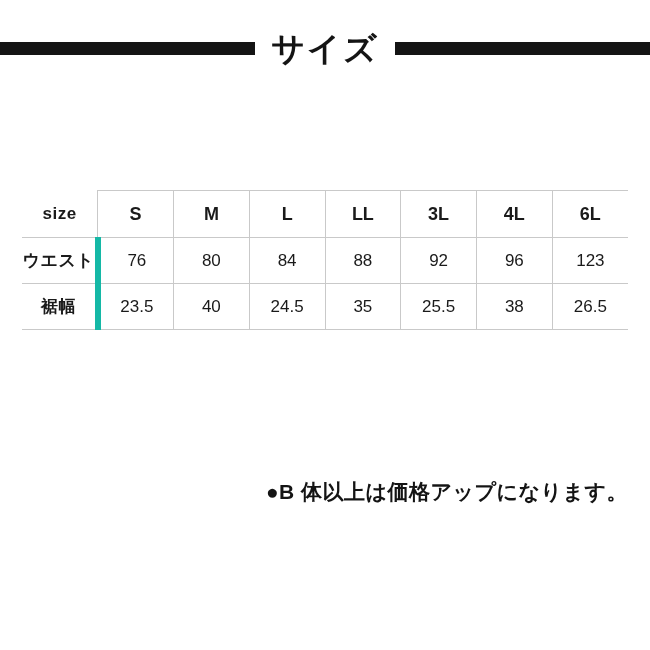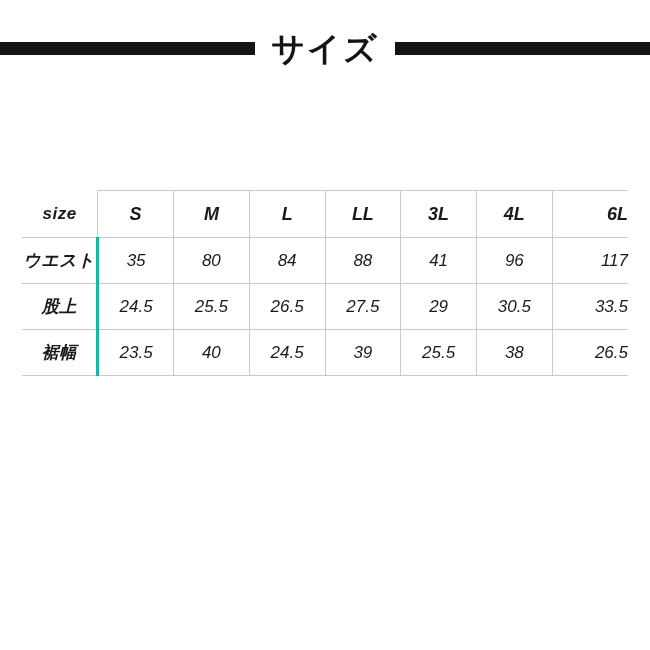--- a/index.html
+++ b/index.html
@@ -61,50 +61,48 @@
   }
   table.size-table td {
     height: 45px;
     text-align: center;
     vertical-align: middle;
     font-size: 17px;
     color: #1a1a1a;
     border-left: 1px solid #c9c9c9;
     border-bottom: 1px solid #c9c9c9;
     padding: 0;
-    font-style: italic;
   }
   table.size-table tr:first-child td {
     border-top: 1px solid #c9c9c9;
     font-weight: bold;
     font-size: 18px;
     height: 46px;
   }
   table.size-table tr td:first-child {
     border-left: none;
     font-weight: bold;
     font-size: 17px;
     letter-spacing: 0.5px;
   }
   table.size-table tr td:last-child {
     border-right: none;
-    text-align: right;
   }
   table.size-table tr:last-child td {
     border-bottom: 1px solid #c9c9c9;
   }
   table.size-table tr:first-child td:first-child {
     border-top: none;
   }
   table.size-table tr td.rowhead {
     border-left: none;
   }
   
   table.size-table tr td.rowhead {
-    border-right: 3px solid #14b8a6;
+    border-right: 6px solid #14b8a6;
   }
   table.size-table tr td.colhead-first {
     border-right: 1px solid #c9c9c9;
     border-top: none;
     border-bottom: 1px solid #c9c9c9;
   }
 
   
   .note {
     position: absolute;
@@ -140,46 +138,39 @@
             <td>S</td>
             <td>M</td>
             <td>L</td>
             <td>LL</td>
             <td>3L</td>
             <td>4L</td>
             <td>6L</td>
           </tr>
           <tr>
             <td class="rowhead">ウエスト</td>
-            <td>35</td>
+            <td>76</td>
             <td>80</td>
             <td>84</td>
             <td>88</td>
-            <td>41</td>
+            <td>92</td>
             <td>96</td>
-            <td>117</td>
-          </tr>
-          <tr>
-            <td class="rowhead">股上</td>
-            <td>24.5</td>
-            <td>25.5</td>
-            <td>26.5</td>
-            <td>27.5</td>
-            <td>29</td>
-            <td>30.5</td>
-            <td>33.5</td>
+            <td>123</td>
           </tr>
           <tr>
             <td class="rowhead">裾幅</td>
             <td>23.5</td>
             <td>40</td>
             <td>24.5</td>
-            <td>39</td>
+            <td>35</td>
             <td>25.5</td>
             <td>38</td>
             <td>26.5</td>
           </tr>
         </tbody>
     </table>
   </div>
 
+  <div class="note">
+    <span class="bullet">●</span><span>B 体以上は価格アップになります。</span>
+  </div>
 
 </div>
 
 </body></html>

